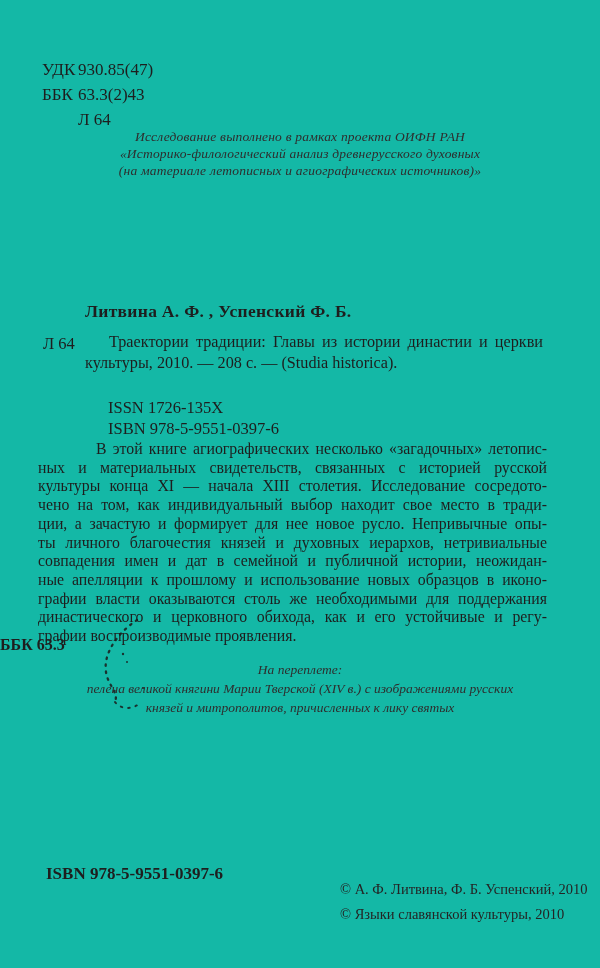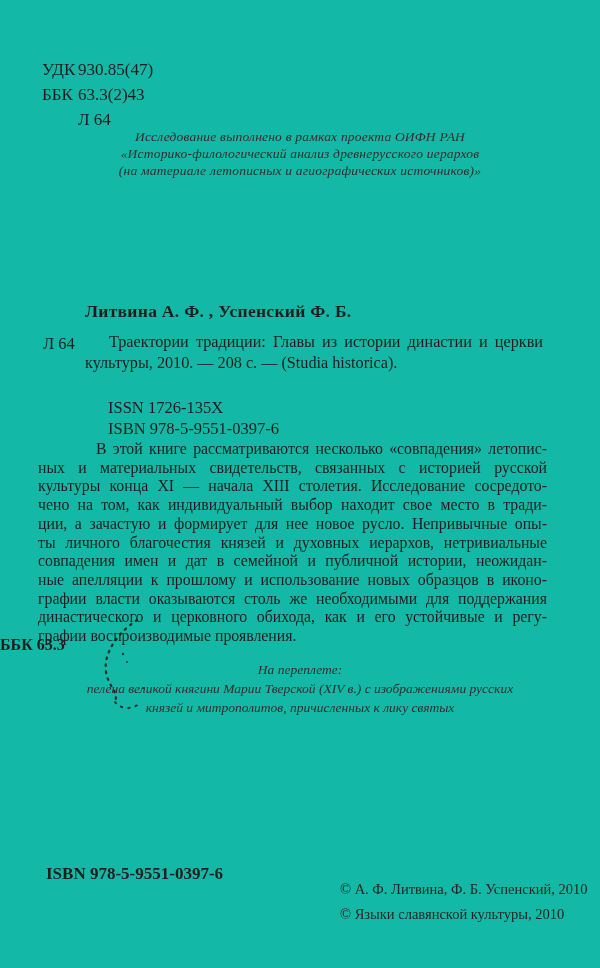--- a/index.html
+++ b/index.html
@@ -96,39 +96,39 @@
       <span class="class-value">63.3(2)43</span>
     </div>
     <div class="class-row">
       <span class="class-label"></span>
       <span class="class-value">Л 64</span>
     </div>
   </div>
 
   <div class="project-note">
     <div>Исследование выполнено в рамках проекта ОИФН РАН</div>
-    <div>«Историко-филологический анализ древнерусского иерархов</div>
+    <div>«Историко-филологический анализ древнерусского духовных</div>
     <div>(на материале летописных и агиографических источников)»</div>
   </div>
 
   <div class="authors">Литвина А. Ф. , Успенский Ф. Б.</div>
 
   <div class="catalog-sign">Л 64</div>
   <div class="catalog-entry">
     <div class="jline first">Траектории традиции: Главы из истории династии и церкви</div>
     <div class="plainline">культуры, 2010. — 208 с. — (Studia historica).</div>
   </div>
 
   <div class="issn-block">
     <div>ISSN 1726-135X</div>
     <div>ISBN 978-5-9551-0397-6</div>
   </div>
 
   <div class="annotation">
-    <div class="jline first">В этой книге рассматриваются несколько «совпадения» летопис-</div>
+    <div class="jline first">В этой книге агиографических несколько «загадочных» летопис-</div>
     <div class="jline">ных и материальных свидетельств, связанных с историей русской</div>
     <div class="jline">культуры конца XI — начала XIII столетия. Исследование сосредото-</div>
     <div class="jline">чено на том, как индивидуальный выбор находит свое место в тради-</div>
     <div class="jline">ции, а зачастую и формирует для нее новое русло. Непривычные опы-</div>
     <div class="jline">ты личного благочестия князей и духовных иерархов, нетривиальные</div>
     <div class="jline">совпадения имен и дат в семейной и публичной истории, неожидан-</div>
     <div class="jline">ные апелляции к прошлому и использование новых образцов в иконо-</div>
     <div class="jline">графии власти оказываются столь же необходимыми для поддержания</div>
     <div class="jline">династического и церковного обихода, как и его устойчивые и регу-</div>
     <div class="plainline">графии воспроизводимые проявления.</div>

